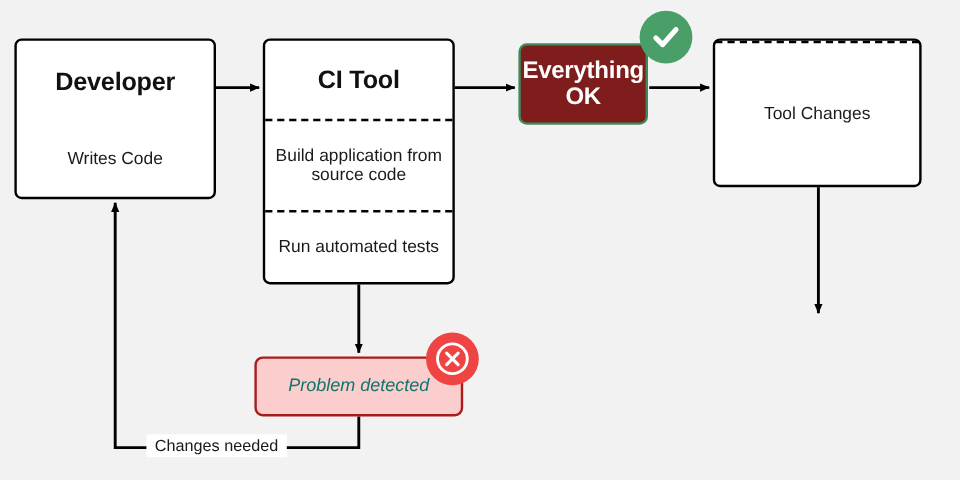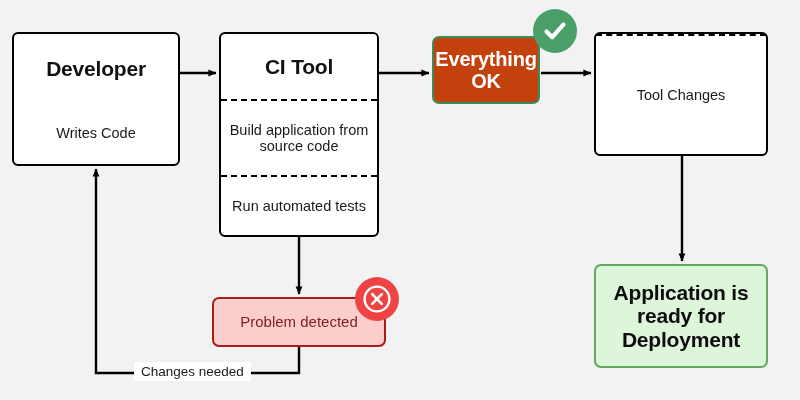--- a/index.html
+++ b/index.html
@@ -59,40 +59,40 @@
     font-size: 14.5px;
     font-weight: normal;
     color: #1a1a1a;
   }
 
   
   #node-developer   { left: 12px;  top: 32px;  width: 168px; height: 134px; }
   #node-ci-tool     { left: 219px; top: 32px;  width: 160px; height: 205px; }
   #node-everything-ok {
     left: 432px; top: 36px; width: 108px; height: 68px;
-    background: #c2410c;
+    background: #7f1d1d;
     border: 2px solid #3f8a5b;
     border-radius: 7px;
   }
   #node-everything-ok .title { color: #ffffff; font-size: 20px; }
   #node-maintainer  { left: 594px; top: 32px;  width: 174px; height: 124px; }
   #node-app-ready {
     left: 594px; top: 264px; width: 174px; height: 104px;
     background: #ddf5d8;
     border: 2px solid #62a85f;
     border-radius: 7px;
   }
   #node-app-ready .title { font-size: 21px; color: #0d0d0d; }
   #node-problem {
     left: 212px; top: 297px; width: 174px; height: 50px;
     background: #fbcdcd;
     border: 2px solid #a81c1c;
     border-radius: 7px;
   }
-  #node-problem .sub { font-size: 15px; color: #7f1d1d; }
+  #node-problem .sub { font-size: 15px; color: #0f766e; font-style: italic; }
 
   
   .badge {
     position: absolute;
     width: 44px;
     height: 44px;
     border-radius: 50%;
     z-index: 9;
     display: flex;
     align-items: center;
@@ -114,21 +114,21 @@
   .edge-label {
     position: absolute;
     background: #ffffff;
     color: #1a1a1a;
     font-size: 13.5px;
     padding: 2px 7px;
     white-space: nowrap;
     z-index: 7;
   }
   #label-changes-needed {
-    left: 134px;
+    left: 122px;
     top: 362px;
   }
 </style>
 </head>
 <body>
 
 <div id="canvas">
 
   <svg id="edges" viewBox="0 0 800 400" xmlns="http://www.w3.org/2000/svg">
     <defs>
@@ -179,19 +179,16 @@
     <div class="seg sub">Problem detected</div>
   </div>
 
   <div class="badge" id="badge-error">
     <svg width="36" height="36" viewBox="0 0 36 36" xmlns="http://www.w3.org/2000/svg">
       <circle cx="18" cy="18" r="12.4" fill="none" stroke="#ffffff" stroke-width="2.4"></circle>
       <path d="M13.2,13.2 L22.8,22.8 M22.8,13.2 L13.2,22.8" stroke="#ffffff" stroke-width="2.6" stroke-linecap="round"></path>
     </svg>
   </div>
 
-  <div class="node" id="node-app-ready">
-    <div class="seg title">Application is ready for Deployment</div>
-  </div>
 
   <div class="edge-label" id="label-changes-needed">Changes needed</div>
 
 </div>
 
 </body></html>

